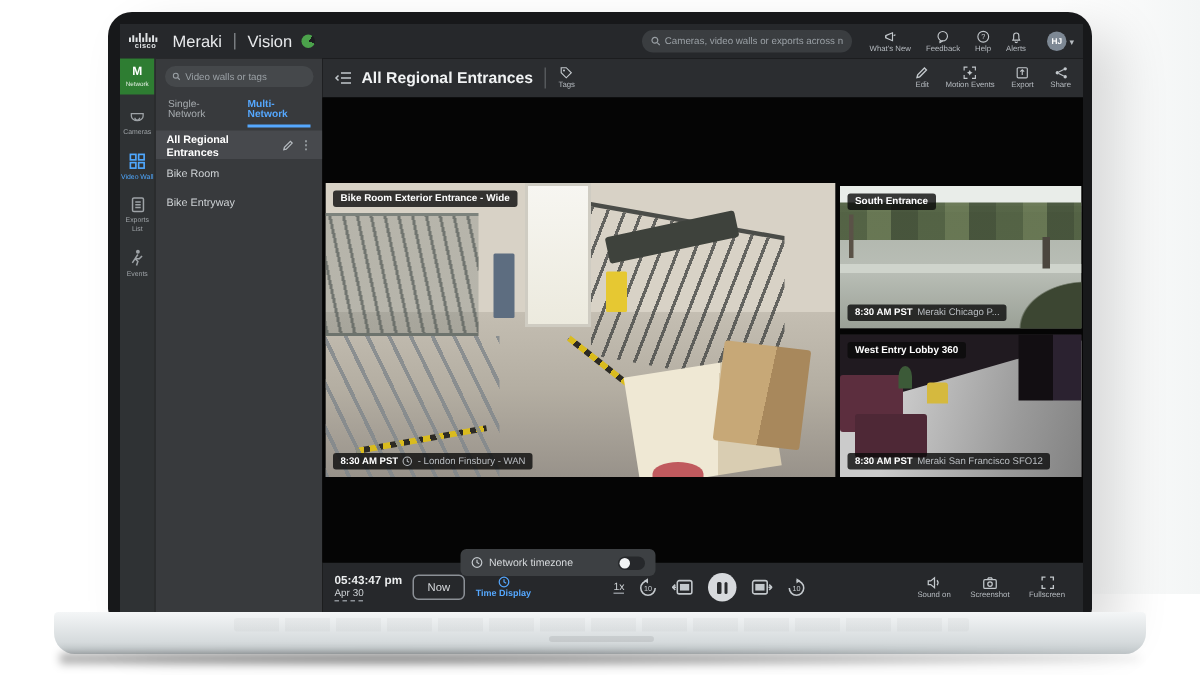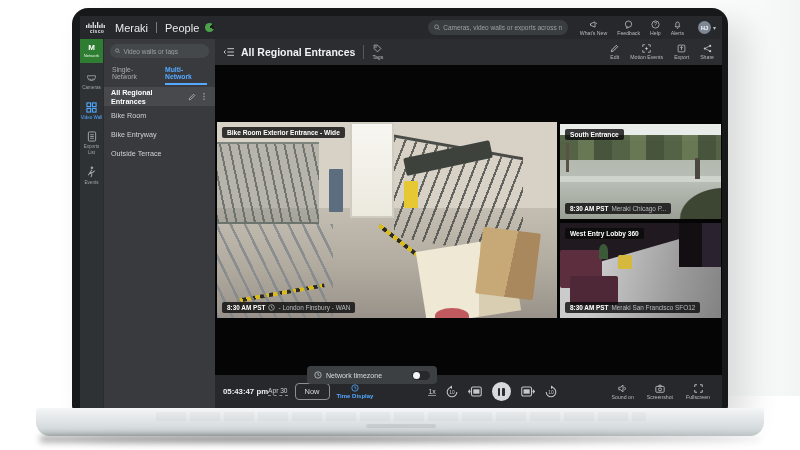--- a/index.html
+++ b/index.html
@@ -98,21 +98,21 @@
 
   
   .tz-pill { position:absolute; left:92px; bottom:27px; width:130px; height:18px; z-index:8;
       background:#3d4043; border-radius:4px; display:flex; align-items:center; gap:4px; padding:0 7px; }
   .tz-pill .lbl { font-size:7px; color:#d7dadd; flex:1; }
   .toggle { width:18px; height:9px; background:#26282b; border-radius:5px; position:relative; cursor:pointer; }
   .toggle .knob { position:absolute; left:1px; top:1px; width:7px; height:7px; background:#f2f4f5; border-radius:50%; }
 
   
   .bottombar { flex:0 0 33px; background:#26282b; display:flex; align-items:center; padding:0 8px; gap:7px; }
-  .time-group { display:flex; line-height:1.25; }
+  .time-group { display:flex; flex-direction:column; line-height:1.25; }
   .time-now { font-size:7.8px; font-weight:bold; color:#eceeef; }
   .time-date { font-size:6.6px; color:#cfd3d6; border-bottom:1px dashed #8b9096; align-self:flex-start; }
   .now-btn { border:1px solid #8b9096; color:#d7dadd; border-radius:4px; font-size:7.5px;
       padding:3px 9px; background:transparent; cursor:pointer; font-family:"Liberation Sans",sans-serif;}
   .timedisp { display:flex; flex-direction:column; align-items:center; gap:1px; color:#55a8ff;
       font-size:6px; font-weight:bold; cursor:pointer; }
   .playback { display:flex; align-items:center; gap:9px; margin-left:48px; }
   .speed { font-size:7px; color:#cfd3d6; border-bottom:1px solid #8b9096; cursor:pointer; }
   .pause-btn { width:19px; height:19px; border-radius:50%; background:#d7dadd; display:flex;
       align-items:center; justify-content:center; gap:2px; cursor:pointer; }
@@ -147,21 +147,21 @@
                 <rect x="11" y="0" width="1.3" height="6"></rect>
               <rect x="13.2" y="3" width="1.3" height="3"></rect>
                 <rect x="15.4" y="1.5" width="1.3" height="4.5"></rect>
               <rect x="17.6" y="3" width="1.3" height="3"></rect>
             </g>
           </svg>
           <span class="cisco-word">cisco</span>
         </span>
         <span class="brand-name">Meraki</span>
         <span class="brand-sep"></span>
-        <span class="brand-name" style="margin-left:0">People</span>
+        <span class="brand-name" style="margin-left:0">Vision</span>
         <span class="vision-logo"></span>
       </div>
 
       <div class="search-pill">
         <svg class="ic" width="7" height="7" viewBox="0 0 10 10">
           <circle cx="4" cy="4" r="3" fill="none" stroke="#9aa0a5" stroke-width="1.2"></circle>
           <line x1="6.4" y1="6.4" x2="9" y2="9" stroke="#9aa0a5" stroke-width="1.2"></line>
         </svg>
         <input placeholder="Cameras, video walls or exports across networks" style="">
       </div>
@@ -262,23 +262,20 @@
             <svg class="ic" width="8" height="8" viewBox="0 0 10 10">
               <path d="M1.5 8.5 L2 6.5 L7 1.5 L8.5 3 L3.5 8 Z" fill="none" stroke="#b6bbc0" stroke-width="1"></path>
             </svg>
             <span class="kebab">⋮</span>
           </div>
           <div class="side-item">
             <span>Bike Room</span>
           </div>
           <div class="side-item">
             <span>Bike Entryway</span>
-          </div>
-          <div class="side-item">
-            <span>Outside Terrace</span>
           </div>
         </div>
       </div>
 
       <div class="main">
         <div class="main-header">
           <svg class="ic" width="12" height="10" viewBox="0 0 14 12">
             <line x1="5" y1="2" x2="13" y2="2" stroke="#c3c8cc" stroke-width="1.2"></line>
             <line x1="5" y1="6" x2="13" y2="6" stroke="#c3c8cc" stroke-width="1.2"></line>
             <line x1="5" y1="10" x2="13" y2="10" stroke="#c3c8cc" stroke-width="1.2"></line>

